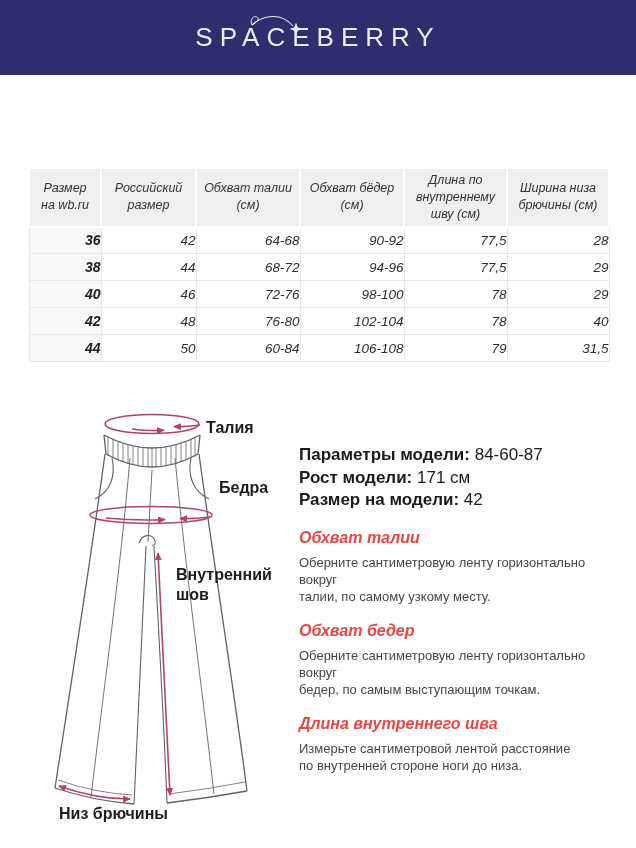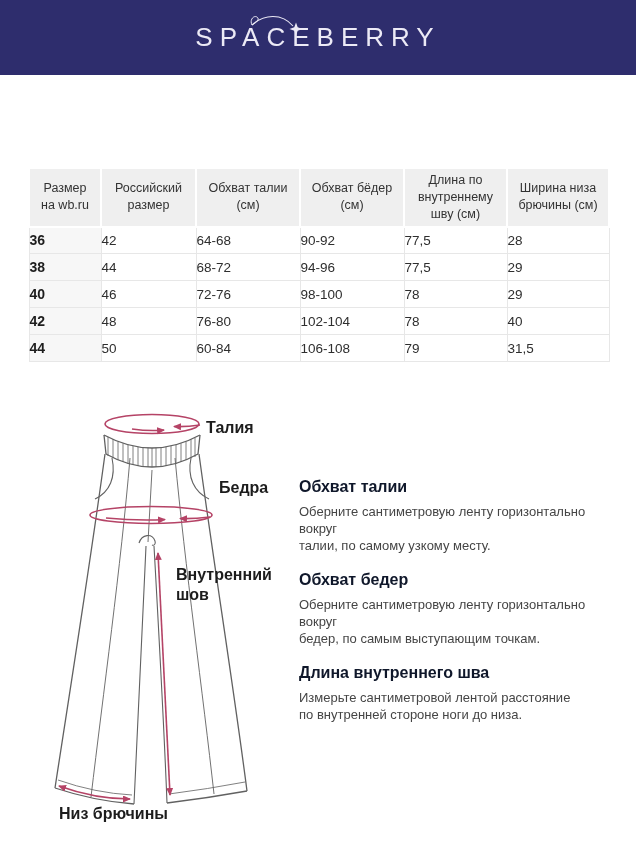--- a/index.html
+++ b/index.html
@@ -9,45 +9,45 @@
 
   
   .topbar { position:absolute; left:0; top:0; width:636px; height:75px; background:#2e2d6d; }
   .brand { position:absolute; left:0; top:0; width:100%; height:75px;
            display:flex; align-items:center; justify-content:center;
            color:#eceaf6; font-size:26px; font-weight:400; letter-spacing:7px; }
   .brand-decor { position:absolute; left:0; top:0; pointer-events:none; }
 
   
   table.size-table { position:absolute; left:28px; top:167px; width:580px;
-                     border-collapse:collapse; table-layout:fixed; }
+                     border-collapse:collapse; table-layout:fixed;font-style:italic; }
   .size-table th { background:#efefef; border:2px solid #ffffff; font-weight:400;
                    font-size:12.5px; color:#333333; height:56px; text-align:center;
                    vertical-align:middle; line-height:1.35; padding:3px 6px; }
   .size-table td { border:1px solid #e7e7e7; font-size:13.5px; color:#2e2e2e;
-                   text-align:left; vertical-align:middle; height:27px; background:#fff; }
+                   text-align:right; vertical-align:middle; height:27px; background:#fff; }
   .size-table td.rowhead { background:#f7f7f7; font-weight:700; font-size:14px; color:#1d1d1d; }
 
   
   .diagram { position:absolute; left:28px; top:395px; width:292px; height:450px; }
   .diagram svg { position:absolute; left:0; top:0; }
   .dlabel { position:absolute; font-size:16px; font-weight:700; color:#1c1c1c; white-space:nowrap; }
   .dlabel-waist { left:178px; top:24px; }
   .dlabel-hips  { left:191px; top:84px; }
   .dlabel-seam  { left:148px; top:170px; line-height:20px; white-space:normal; width:130px; }
   .dlabel-hem   { left:31px;  top:410px; }
 
   
   .info { position:absolute; left:299px; top:444px; width:322px; }
   .model-info div { font-size:17px; line-height:22.5px; color:#1b1b1b; }
   .model-info .lbl { font-weight:700; }
   .model-info .val { font-weight:400; }
   .section { margin-top:16px; }
   .section:first-of-type { margin-top:33px; }
-  .section h3 { font-size:16px; font-weight:700; color:#0f172a; line-height:20px; margin-bottom:6px; }
+  .section h3 { font-size:16px; font-weight:700; color:#ef4444; line-height:20px; margin-bottom:6px;font-style:italic; }
   .section p { font-size:13px; line-height:17px; color:#454545; white-space:pre-line; }
 </style>
 </head>
 <body>
 
 <div class="page">
 
   <div class="topbar">
     <div class="brand">SPACEBERRY</div>
     <svg class="brand-decor" width="636" height="75" viewBox="0 0 636 75">
@@ -164,20 +164,34 @@
       </g>
     </svg>
 
     <div class="dlabel dlabel-waist">Талия</div>
     <div class="dlabel dlabel-hips">Бедра</div>
     <div class="dlabel dlabel-seam">Внутренний шов</div>
     <div class="dlabel dlabel-hem">Низ брючины</div>
   </div>
 
   <div class="info">
+    <div class="model-info">
+      <div>
+        <span class="lbl">Параметры модели:</span>
+        <span class="val">84-60-87</span>
+      </div>
+      <div>
+        <span class="lbl">Рост модели:</span>
+        <span class="val">171 см</span>
+      </div>
+      <div>
+        <span class="lbl">Размер на модели:</span>
+        <span class="val">42</span>
+      </div>
+    </div>
 
     <div class="section">
       <h3>Обхват талии</h3>
       <p>Оберните сантиметровую ленту горизонтально вокруг
 талии, по самому узкому месту.</p>
     </div>
     <div class="section">
       <h3>Обхват бедер</h3>
       <p>Оберните сантиметровую ленту горизонтально вокруг
 бедер, по самым выступающим точкам.</p>

